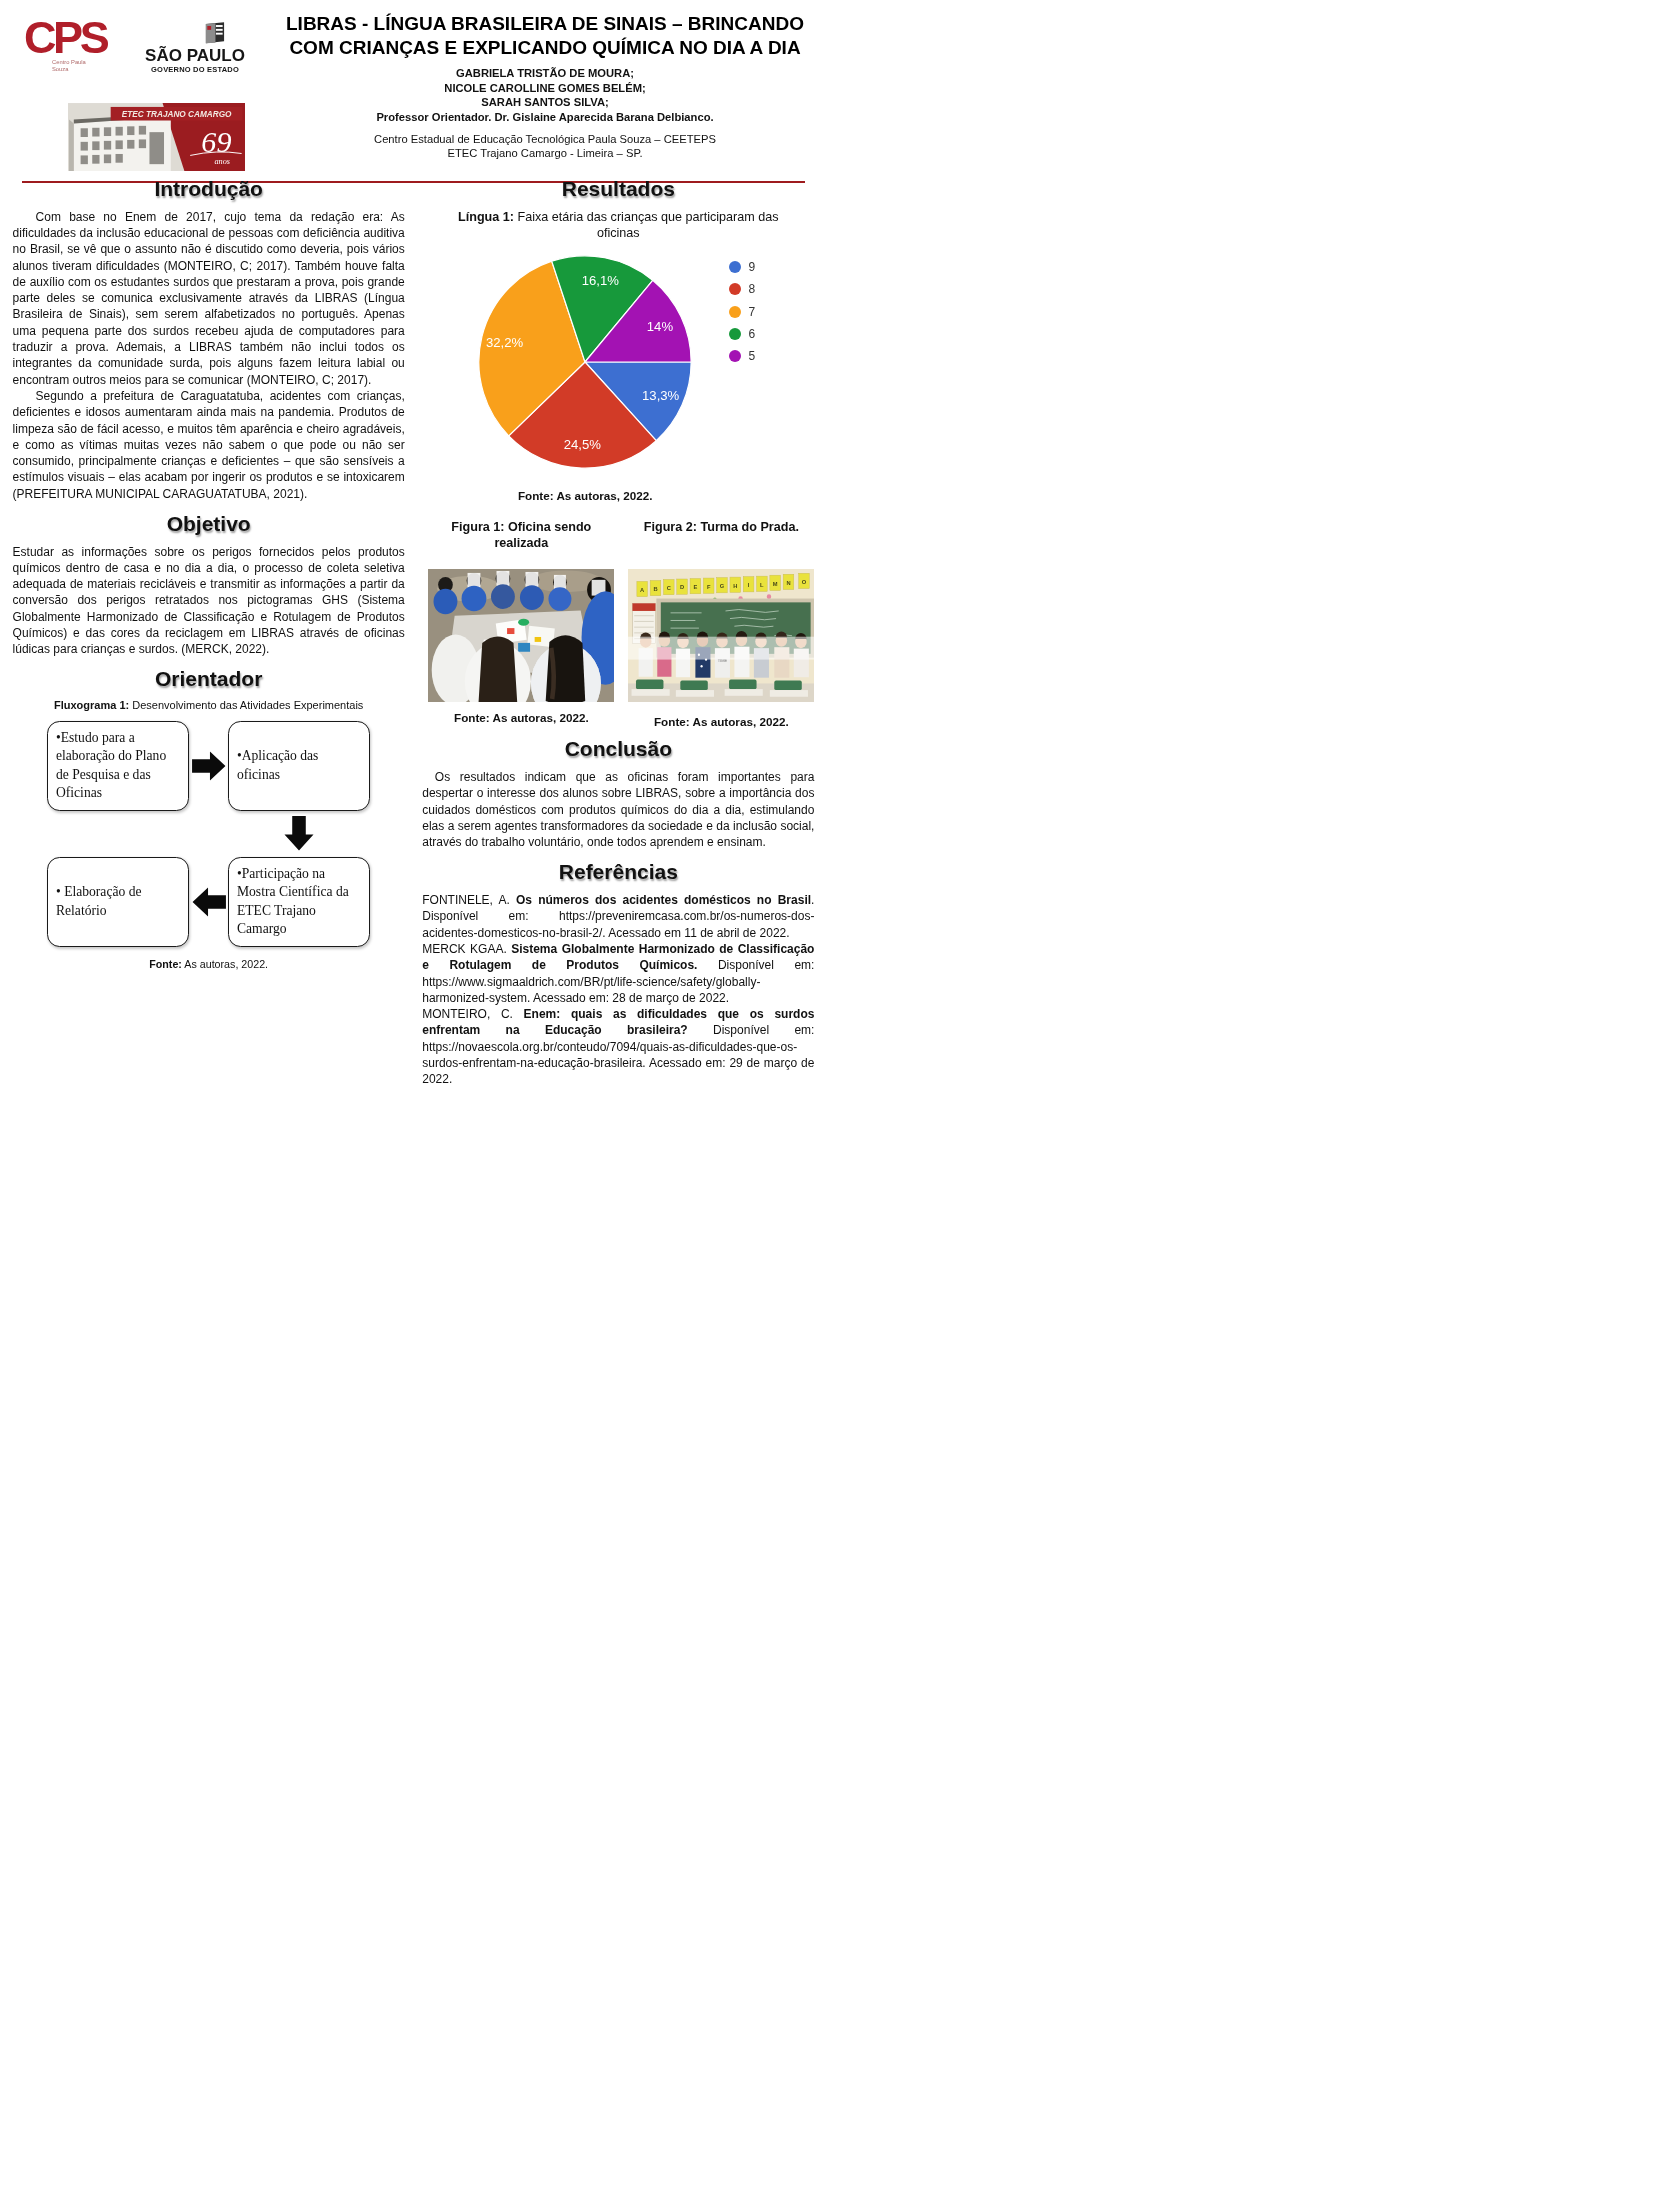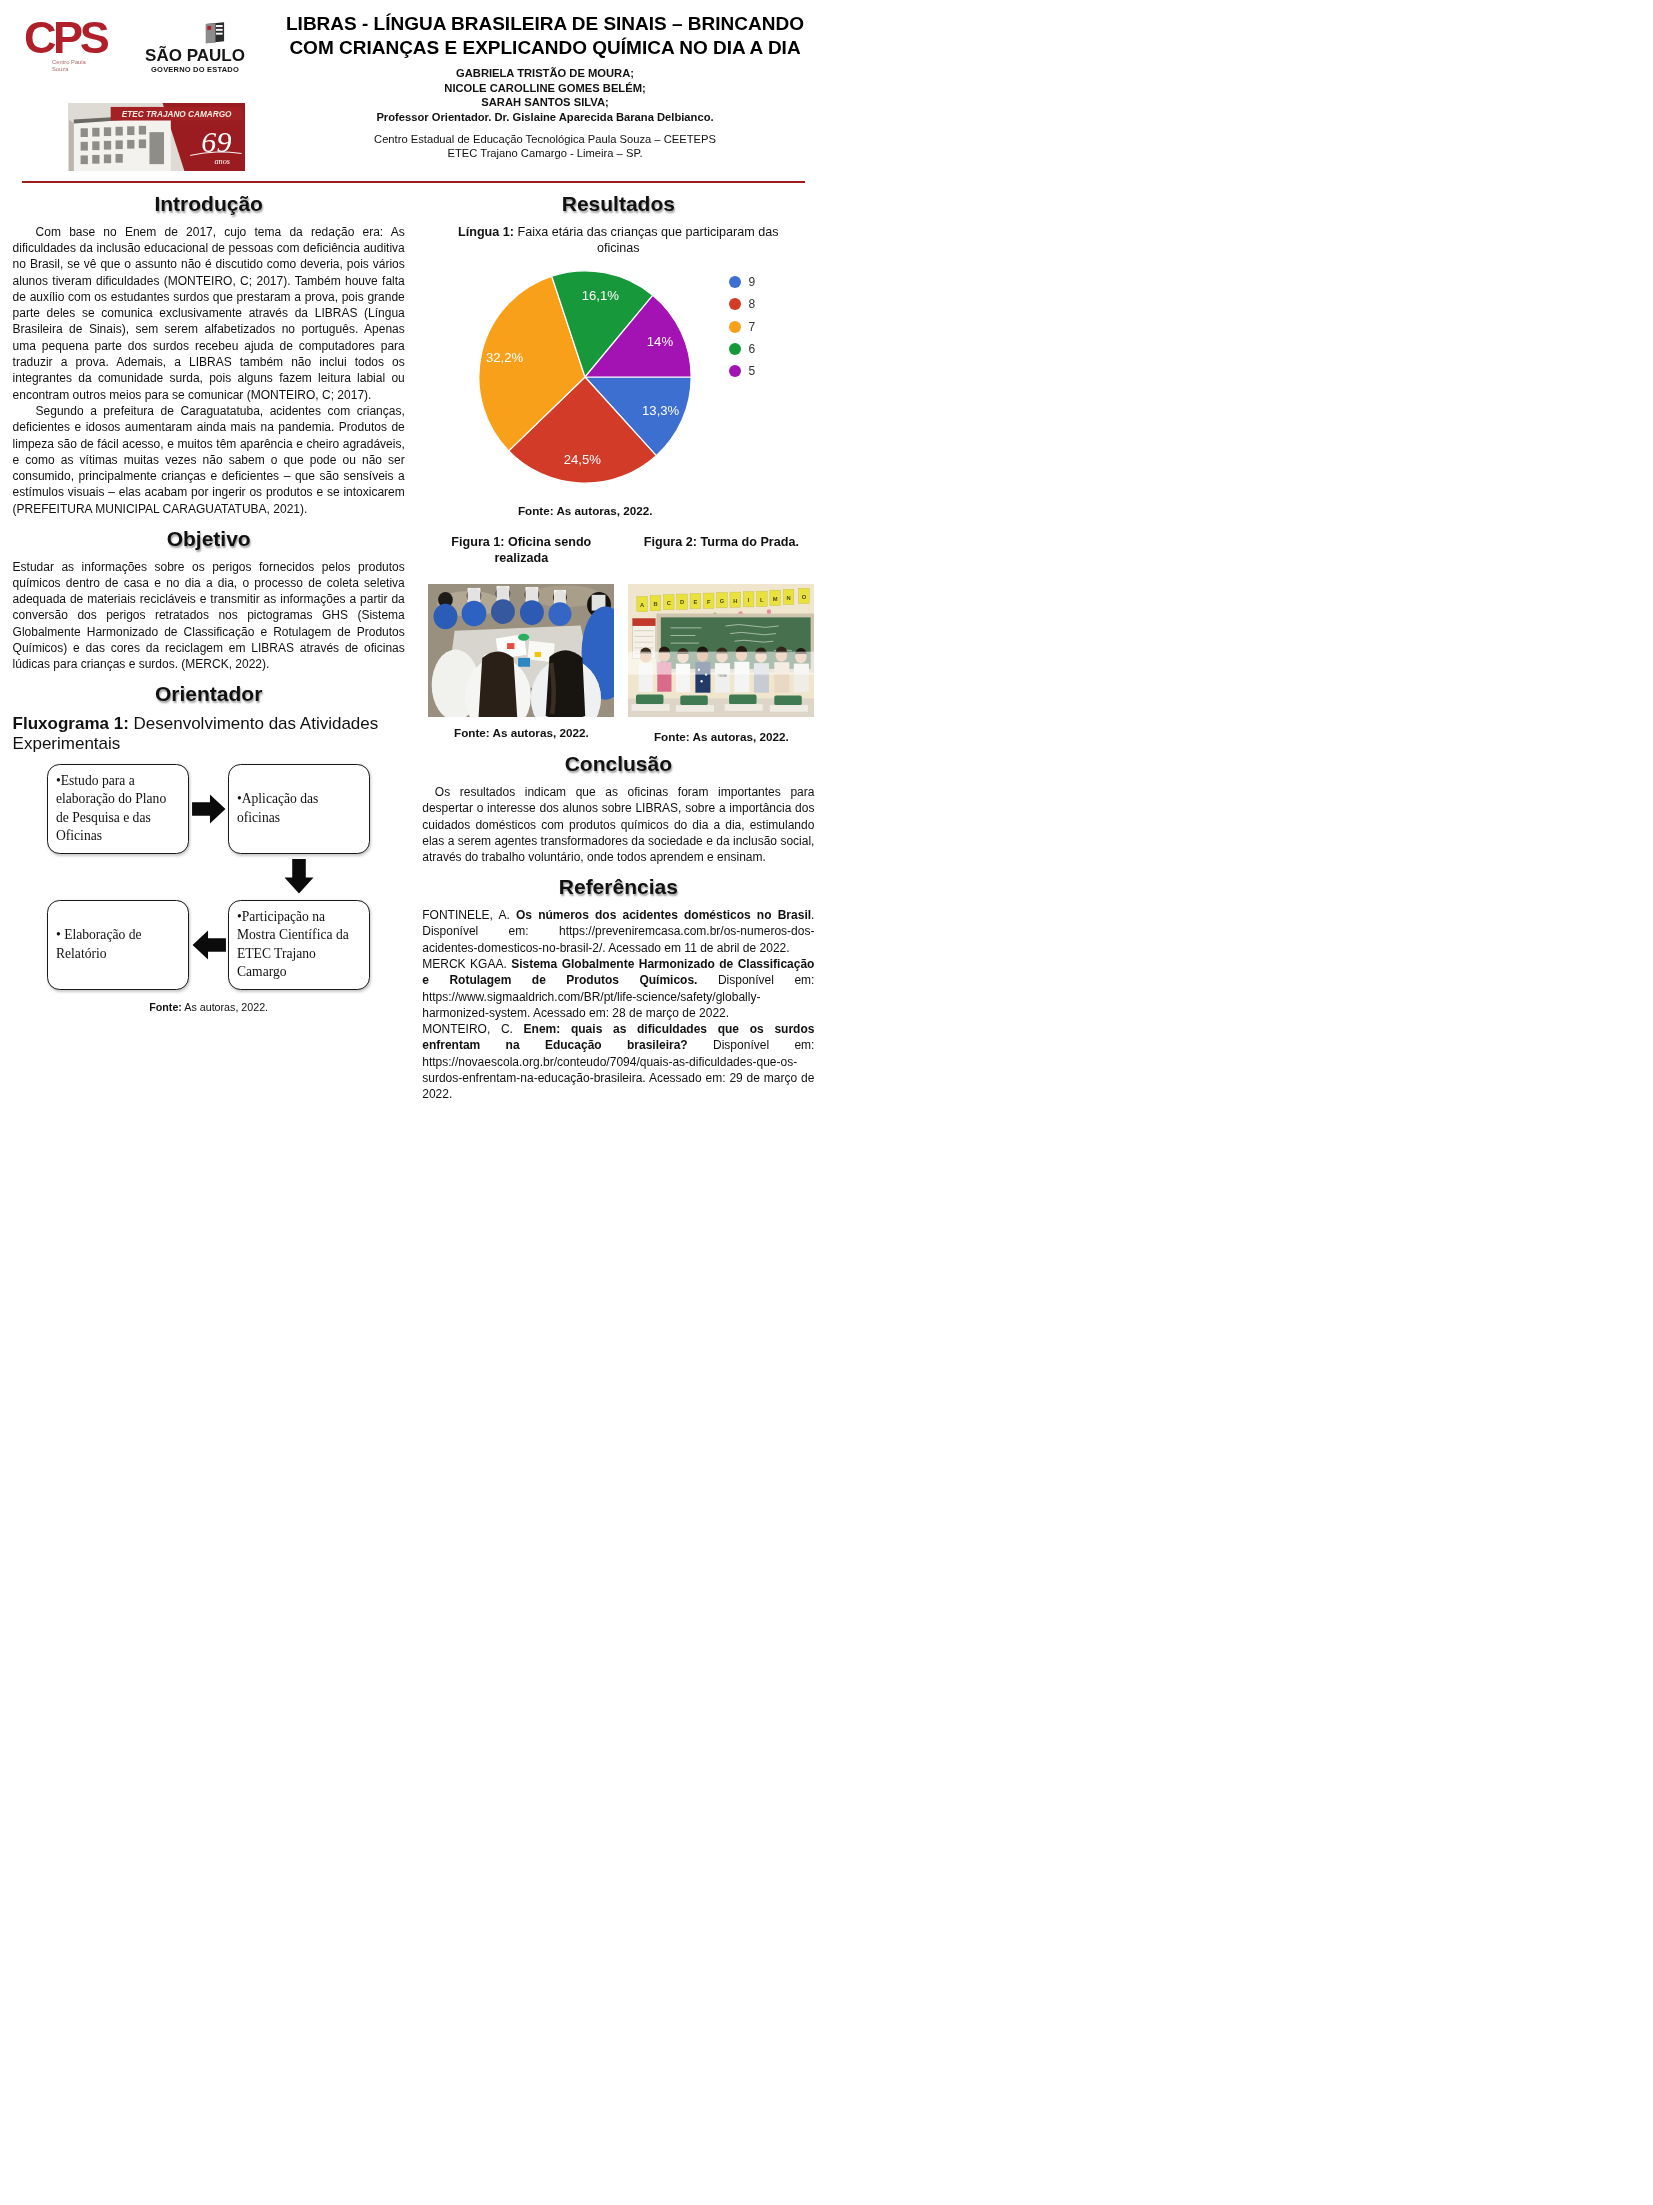--- a/index.html
+++ b/index.html
@@ -14,30 +14,30 @@
   .sp-flag{margin-left:38px;}
   .sp-name{font-size:17px;font-weight:bold;letter-spacing:0;line-height:1;}
   .sp-gov{font-size:7.5px;font-weight:bold;letter-spacing:0.2px;margin-top:1.5px;}
   .etec-banner{position:absolute;left:68px;top:103px;width:177px;height:76px;}
   .title-block{margin-left:273px;width:544px;text-align:center;padding-top:11.7px;}
   .title{font-size:19px;font-weight:bold;line-height:24px;color:#000;}
   .authors{margin-top:6.3px;font-size:11.2px;font-weight:bold;line-height:14.6px;}
   .institution{margin-top:7.3px;font-size:11.2px;line-height:14.6px;}
   .red-rule{position:absolute;left:22.4px;right:22.4px;top:181px;height:2.4px;background:#9e1b1e;}
   
-  .columns{position:absolute;top:187px;left:0;right:0;display:flex;gap:17.5px;padding:0 12.6px;}
+  .columns{position:absolute;top:172px;left:0;right:0;display:flex;gap:17.5px;padding:0 12.6px;}
   .col{flex:1;min-width:0;}
   h2.section{font-size:21px;font-weight:bold;text-align:center;margin:9.7px 0 7.8px;
              text-shadow:1px 1.5px 1.9px rgba(0,0,0,.38);}
   h2.first{margin-top:4.9px;}
   p.body{font-size:12px;line-height:16.3px;text-align:justify;margin:0;word-break:break-word;}
   .indent{text-indent:23px;}
   .indent-sm{text-indent:12.6px;}
   
-  .flux-label{font-size:17px;margin:6.8px 0 9.7px;}
+  .flux-label{font-size:11px;margin:6.8px 0 9.7px;text-align:center;}
   .flow-grid{display:grid;grid-template-columns:142px 39px 142px;grid-template-rows:90px 46px 90px;
              justify-content:center;align-items:center;margin-top:1.9px;}
   .fbox{border:1.5px solid #1a1a1a;border-radius:12.6px;height:100%;box-sizing:border-box;background:#fff;
         display:flex;align-items:center;justify-content:center;
         font-family:"Liberation Serif","DejaVu Serif",serif;font-size:13.6px;line-height:18.5px;
         padding:2.9px 7.8px;box-shadow:1px 1.5px 2.9px rgba(0,0,0,.22);}
   .arrow-cell{display:flex;align-items:center;justify-content:center;height:100%;}
   .arrow-cell svg{display:block;}
   .flow-fonte{text-align:center;font-size:10.7px;margin-top:11.7px;}
   

